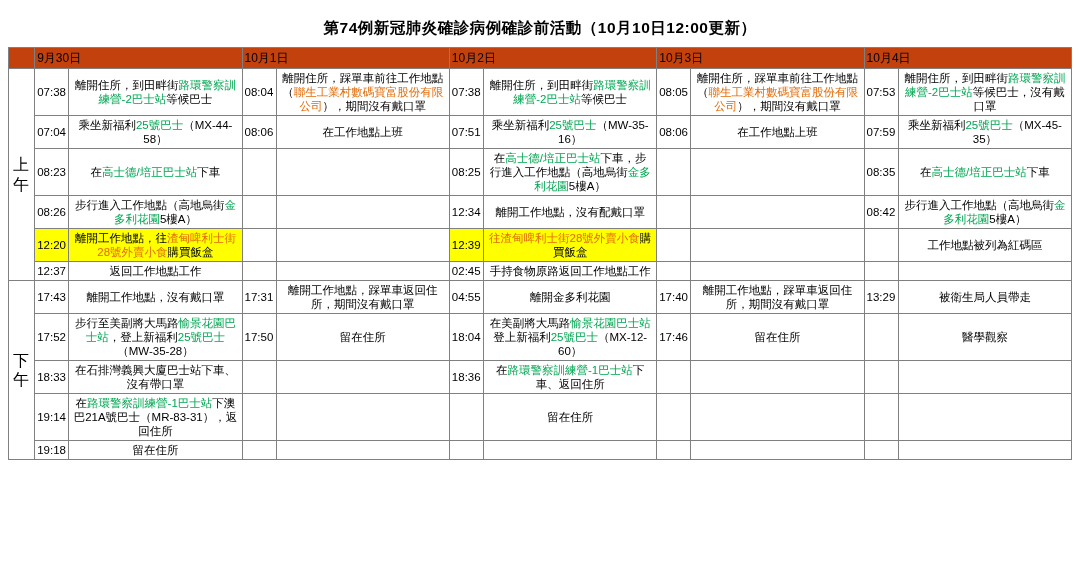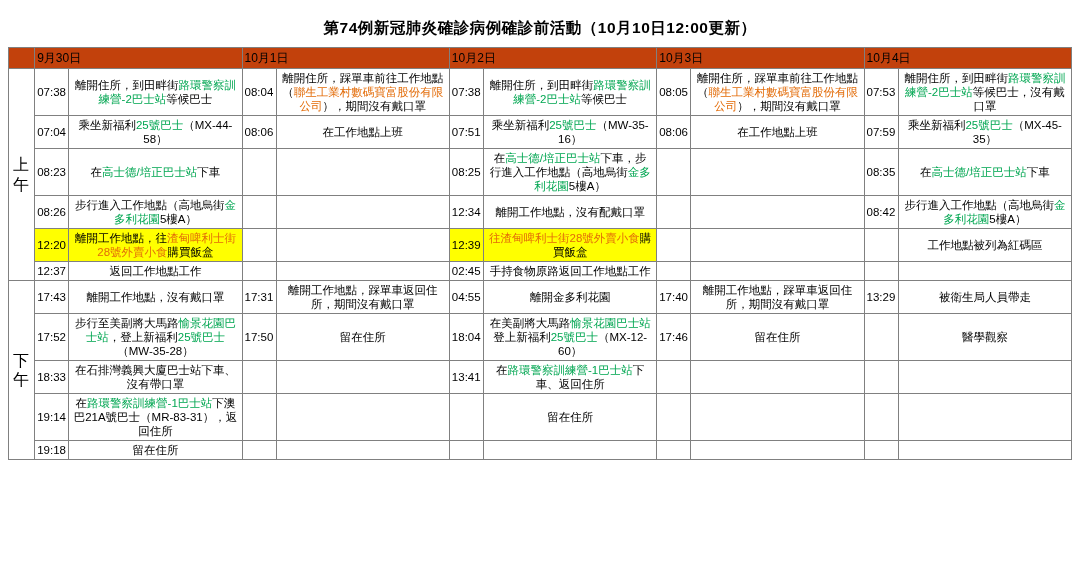--- a/index.html
+++ b/index.html
@@ -186,21 +186,21 @@
           <td class="timecell">17:46</td>
           <td class="desc"><span class="">留在住所</span></td>
           <td class="timecell"></td>
           <td class="desc"><span class="">醫學觀察</span></td>
         </tr>
         <tr>
           <td class="timecell">18:33</td>
           <td class="desc"><span class="">在石排灣義興大廈巴士站下車、沒有帶口罩</span></td>
           <td class="timecell empty"></td>
           <td class="desc empty"></td>
-          <td class="timecell">13:41</td>
+          <td class="timecell">18:36</td>
           <td class="desc"><span class="">在</span><span class="grn">路環警察訓練營-1巴士站</span><span class="">下車、返回住所</span></td>
           <td class="timecell empty"></td>
           <td class="desc empty"></td>
           <td class="timecell empty"></td>
           <td class="desc empty"></td>
         </tr>
         <tr>
           <td class="timecell">19:14</td>
           <td class="desc"><span class="">在</span><span class="grn">路環警察訓練營-1巴士站</span><span class="">下澳巴21A號巴士（MR-83-31），返回住所</span></td>
           <td class="timecell empty"></td>

